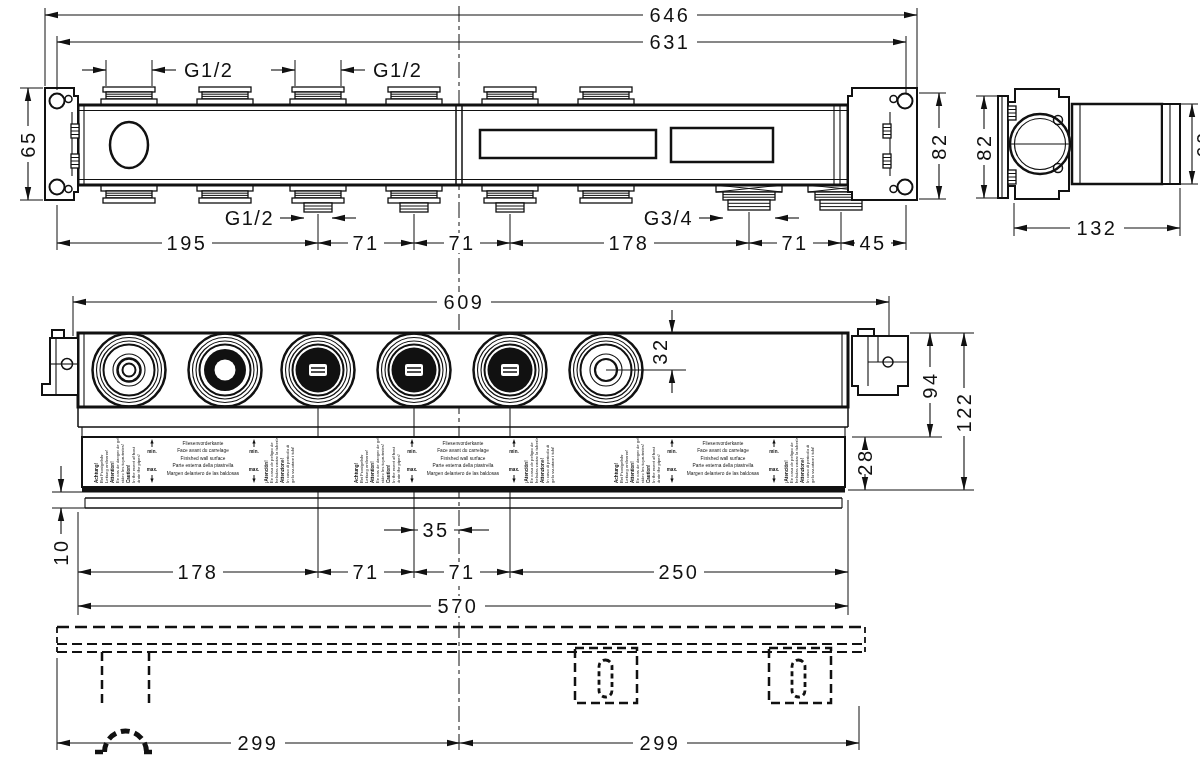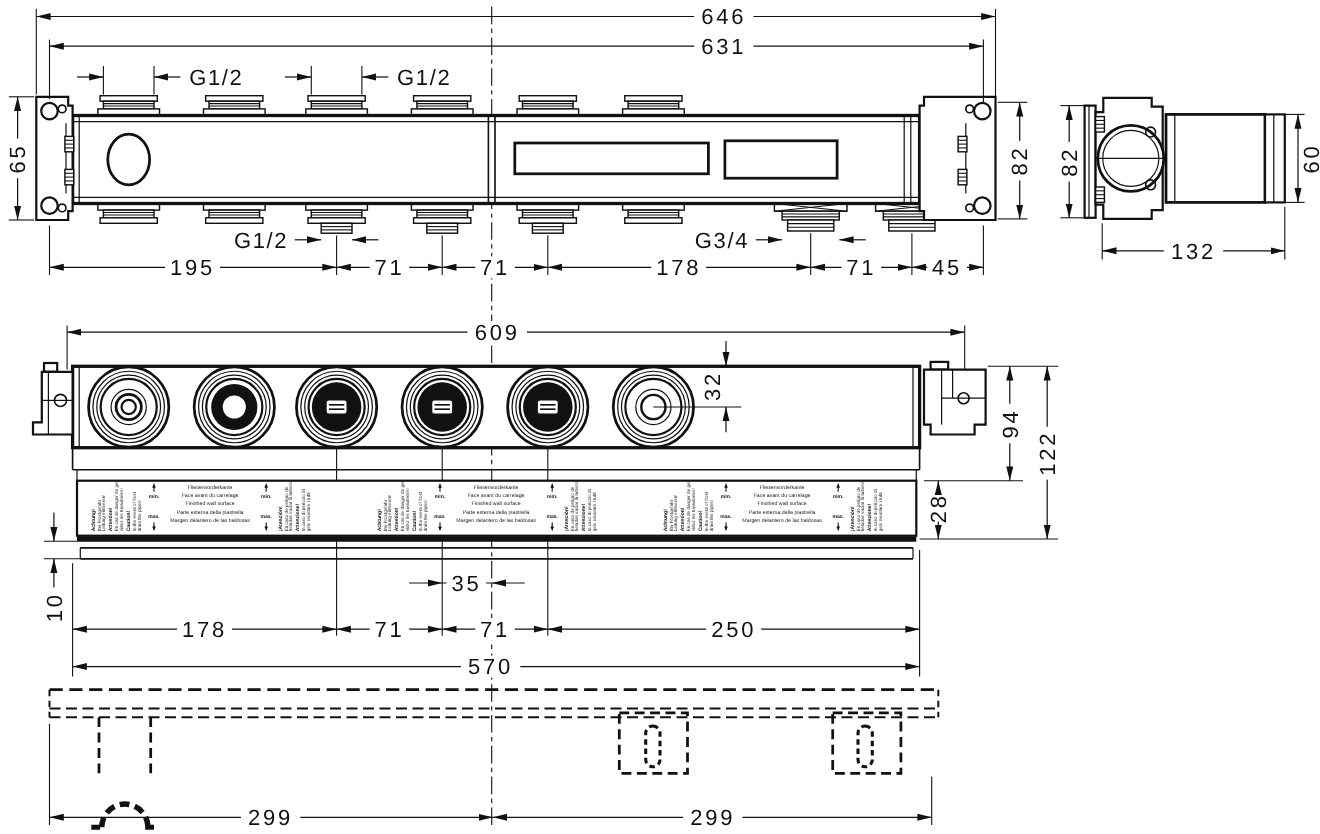--- a/index.html
+++ b/index.html
@@ -1,16 +1,16 @@
 <!DOCTYPE html>
 <html><head>
 <meta charset="utf-8">
 <style>
   html,body{margin:0;padding:0;background:#fff;}
-  .stage{width:1108px;height:758px;background:#fff;position:relative;font-family:"Liberation Sans",sans-serif;}
+  .stage{width:1108px;height:758px;background:#fff;position:relative;font-family:"Liberation Sans",sans-serif;margin-left:12px;}
   svg{display:block;}
   
   .ol3{fill:#fff;stroke:#111;stroke-width:3;}
   .ol25{fill:#fff;stroke:#111;stroke-width:2.5;}
   .ol2{fill:#fff;stroke:#111;stroke-width:2;}
   .ol15{fill:none;stroke:#111;stroke-width:1.5;}
   .ln{fill:none;stroke:#111;stroke-width:1.1;}
   .nub{fill:#fff;stroke:#111;stroke-width:1.3;}
   .nub line{stroke:#111;stroke-width:1;}
   

